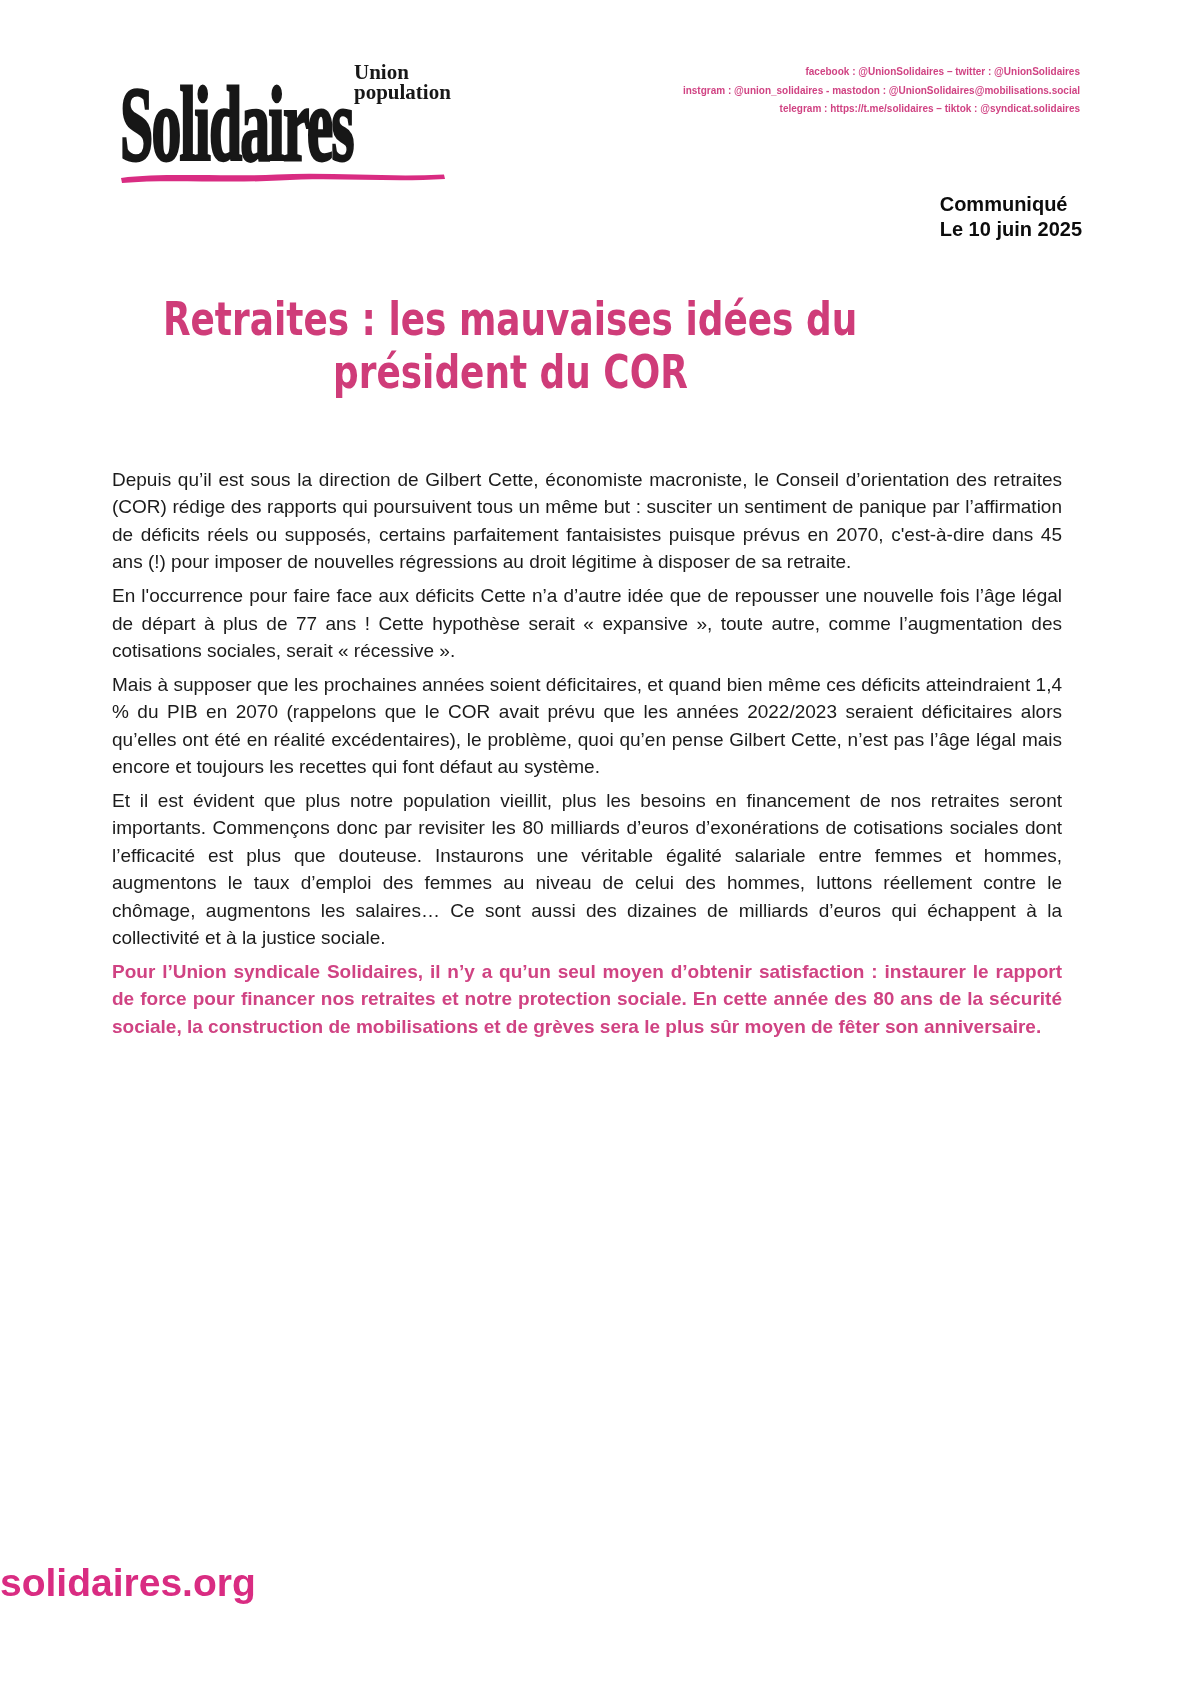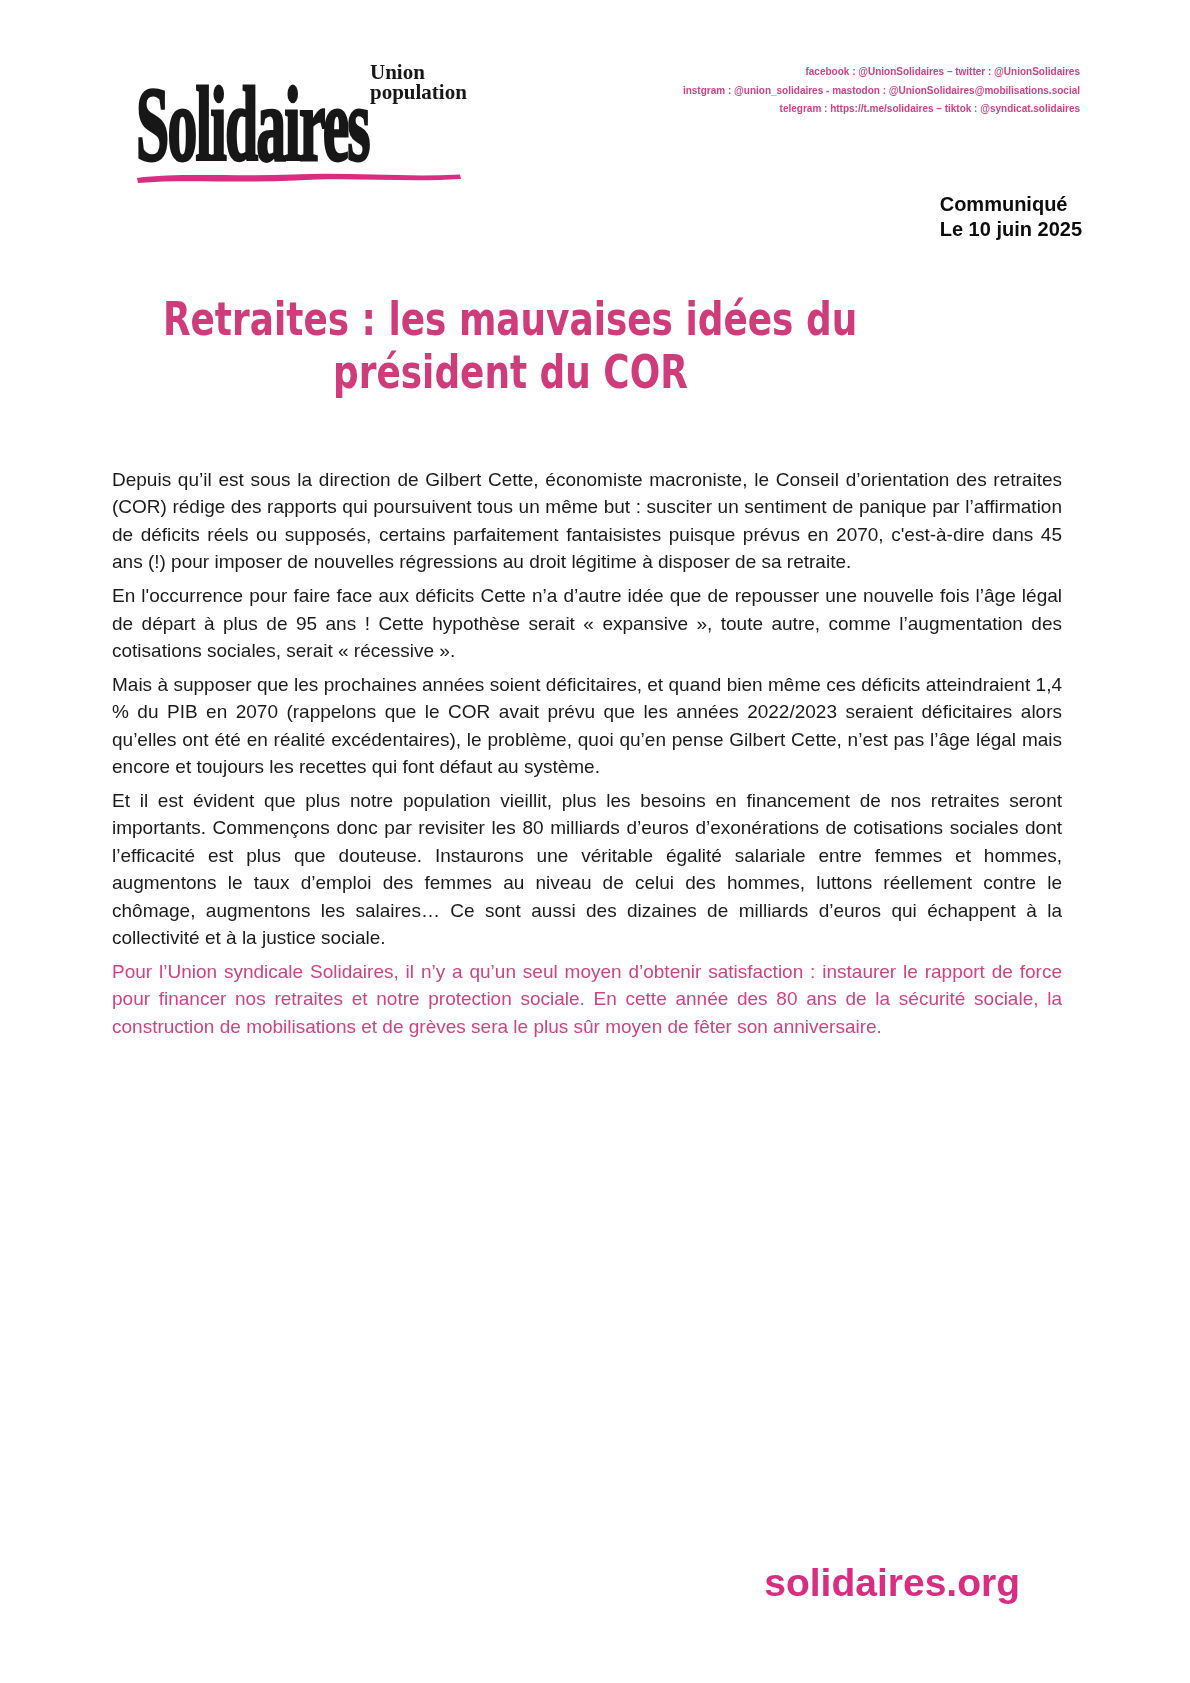--- a/index.html
+++ b/index.html
@@ -16,21 +16,21 @@
     position:relative;
     width:1190px;height:1683px;
     margin:0 auto;
     background:var(--page-bg);
     font-family:"Liberation Sans",sans-serif;
     color:var(--text-color);
     overflow:hidden;
   }
 
   
-  .logo{position:absolute;left:16px;top:0;width:470px;height:210px;text-decoration:underline;}
+  .logo{position:absolute;left:0;top:0;width:470px;height:210px;text-decoration:underline;}
   .wordmark{
     position:absolute;left:120px;top:72px;
     font-family:"Liberation Serif","DejaVu Serif",serif;
     font-weight:bold;
     font-size:95px;line-height:1;
     color:var(--logo-ink);
     letter-spacing:-3px;
     transform:scale(0.63,1.12);
     transform-origin:left top;
     -webkit-text-stroke:2.5px var(--logo-ink);
@@ -80,28 +80,28 @@
     position:absolute;left:112px;top:466px;width:958px;
     font-size:19px;line-height:27.4px;
     text-align:justify;
     color:var(--text-color);
   }
   .body-text p{margin:0 8px 6px 0;}
   .body-text p + p{margin-top:0;}
   .body-text p{margin-bottom:6.5px;}
   .body-text p:last-child{margin-bottom:0;}
   .body-text .highlight{
-    font-weight:normal;
+    font-weight:bold;
     color:var(--highlight-pink);
   }
 
   
   .site{
     position:absolute;left:0;top:1560px;width:1020px;
-    text-align:right;
+    text-align:left;
     font-size:39px;line-height:46px;
     font-weight:bold;
     color:var(--brand-pink);
     cursor:pointer;
   }
 </style>
 </head>
 <body>
 
 <div class="page">
@@ -129,21 +129,21 @@
     <div>Le 10 juin 2025</div>
   </div>
 
   <h1 class="title">
     <span class="tline"><span>Retraites : les mauvaises idées du</span></span>
     <span class="tline"><span>président du COR</span></span>
   </h1>
 
   <main class="body-text">
     <p>Depuis qu’il est sous la direction de Gilbert Cette, économiste macroniste, le Conseil d’orientation des retraites (COR) rédige des rapports qui poursuivent tous un même but : susciter un sentiment de panique par l’affirmation de déficits réels ou supposés, certains parfaitement fantaisistes puisque prévus en 2070, c'est-à-dire dans 45 ans (!) pour imposer de nouvelles régressions au droit légitime à disposer de sa retraite.</p>
-    <p>En l'occurrence pour faire face aux déficits Cette n’a d’autre idée que de repousser une nouvelle fois l’âge légal de départ à plus de 95 ans ! Cette hypothèse serait « expansive », toute autre, comme l’augmentation des cotisations sociales, serait « récessive ».</p>
+    <p>En l'occurrence pour faire face aux déficits Cette n’a d’autre idée que de repousser une nouvelle fois l’âge légal de départ à plus de 77 ans ! Cette hypothèse serait « expansive », toute autre, comme l’augmentation des cotisations sociales, serait « récessive ».</p>
     <p>Mais à supposer que les prochaines années soient déficitaires, et quand bien même ces déficits atteindraient 1,4 % du PIB en 2070 (rappelons que le COR avait prévu que les années 2022/2023 seraient déficitaires alors qu’elles ont été en réalité excédentaires), le problème, quoi qu’en pense Gilbert Cette, n’est pas l’âge légal mais encore et toujours les recettes qui font défaut au système.</p>
     <p>Et il est évident que plus notre population vieillit, plus les besoins en financement de nos retraites seront importants. Commençons donc par revisiter les 80 milliards d’euros d’exonérations de cotisations sociales dont l’efficacité est plus que douteuse. Instaurons une véritable égalité salariale entre femmes et hommes, augmentons le taux d’emploi des femmes au niveau de celui des hommes, luttons réellement contre le chômage, augmentons les salaires… Ce sont aussi des dizaines de milliards d’euros qui échappent à la collectivité et à la justice sociale.</p>
     <p class="highlight">Pour l’Union syndicale Solidaires, il n’y a qu’un seul moyen d’obtenir satisfaction : instaurer le rapport de force pour financer nos retraites et notre protection sociale. En cette année des 80 ans de la sécurité sociale, la construction de mobilisations et de grèves sera le plus sûr moyen de fêter son anniversaire.</p>
   </main>
 
   <div class="site">solidaires.org</div>
 
 </div>
 
 </body></html>

